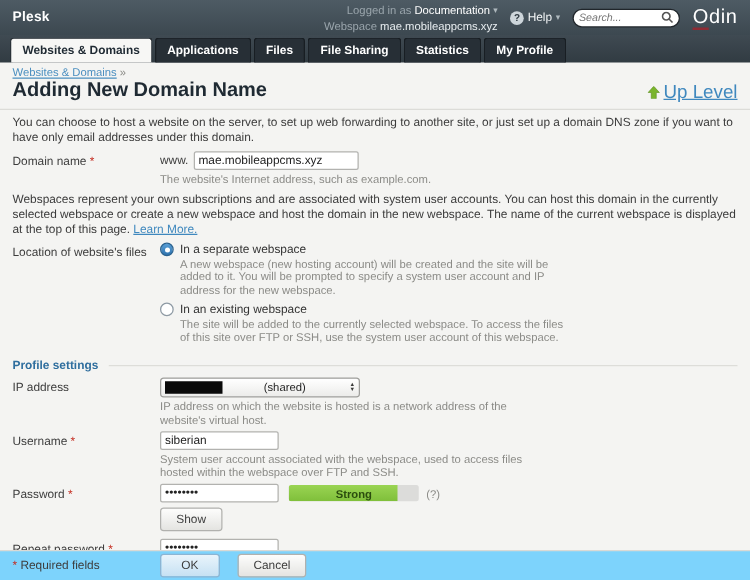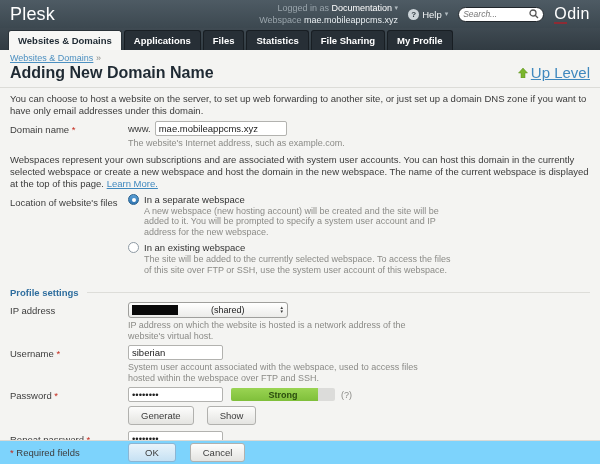--- a/index.html
+++ b/index.html
@@ -6,21 +6,21 @@
   html,body { width:600px; height:464px; overflow:hidden; }
   body {
     font-family:"Liberation Sans", sans-serif;
     background:#f4f4f2; color:#3b3b3b; position:relative; font-size:9.5px;
   }
   
   .topbar {
     height:28px; background:linear-gradient(#4e5b64,#3c4850);
     display:flex; align-items:center; padding:0 10px; gap:10px;
   }
-  .plesk { color:#fff; font-weight:normal; font-size:18px; letter-spacing:.2px; }
+  .plesk { color:#fff; font-weight:bold; font-size:11px; letter-spacing:.2px; }
   .spacer { flex:1; }
   .login-info { text-align:right; font-size:9px; line-height:12px; white-space:nowrap; }
   .login-info .muted { color:#9aa5ac; }
   .login-info b { color:#fff; font-weight:normal; }
   .login-info .ws-val { color:#e9eef1; }
   .caret { color:#aeb8bd; font-size:7px; vertical-align:1px; }
   .help-menu { display:flex; align-items:center; gap:3px; color:#f2f5f6; font-size:9.5px; cursor:pointer; white-space:nowrap; }
   .help-badge {
     width:11px; height:11px; border-radius:50%; background:#cdd5da; color:#2f3a42;
     font-size:8px; font-weight:bold; display:flex; align-items:center; justify-content:center;
@@ -44,21 +44,21 @@
     font-size:9.5px; font-weight:bold; color:#fff; background:#272f36;
     border:1px solid #181e23; border-bottom:none; border-radius:3px 3px 0 0;
     padding:4px 9px 4px; margin-right:2px; cursor:pointer; white-space:nowrap;
   }
   .tab.active { background:#f7f7f5; color:#1f2a33; border-color:#2a3238; }
   
   .content { padding:0; }
   .breadcrumb { margin:3px 10px 0; font-size:9px; }
   .breadcrumb a { color:#4b8fc0; text-decoration:underline; cursor:pointer; }
   .breadcrumb .sep { color:#8a8a86; }
-  .titlerow { display:flex; align-items:flex-start; margin:1px 10px 5px; }
+  .titlerow { display:flex; align-items:flex-end; margin:1px 10px 5px; }
   h1 { font-size:16px; font-weight:bold; color:#1f2a33; flex:1; }
   .uplevel { display:flex; align-items:center; gap:3px; color:#3f88be; font-size:15px; text-decoration:underline; cursor:pointer; }
   .hr { border-top:1px solid #dcdcd8; }
   .para { margin:5px 10px 3px; font-size:9.5px; line-height:12px; color:#3b3b3b; max-width:582px; }
   .link { color:#3f88be; text-decoration:underline; cursor:pointer; }
   
   .row { display:flex; margin:4px 10px 1px; }
   .lbl { width:118px; flex-shrink:0; font-size:9.5px; color:#3d3d3d; padding-top:3px; }
   .req { color:#c42b1f; }
   .fld { flex:1; min-width:0; }
@@ -136,22 +136,22 @@
       <line x1="6.2" y1="6.2" x2="9" y2="9" stroke="#555" stroke-width="1.3"></line>
     </svg>
   </div>
   <div class="brand"><span class="o">O</span><span>din</span></div>
 </div>
 
 <div class="tabbar">
   <div class="tab active">Websites &amp; Domains</div>
   <div class="tab">Applications</div>
   <div class="tab">Files</div>
+  <div class="tab">File Sharing</div>
   <div class="tab">Statistics</div>
-  <div class="tab">File Sharing</div>
   <div class="tab">My Profile</div>
 </div>
 
 <div class="content">
 
   <div class="breadcrumb">
     <a>Websites &amp; Domains</a>
     <span class="sep">»</span>
   </div>
 
@@ -240,21 +240,20 @@
     <div class="fld">
       <div class="inline">
         <input class="txt w95" value="••••••••" style="">
         <span class="strength">
           <span class="fill"></span>
           <span class="txt">Strong</span>
         </span>
         <span class="qhint">(?)</span>
       </div>
       <div class="btnrow">
-        <button class="btn">Generate</button>
         <button class="btn">Show</button>
       </div>
     </div>
   </div>
 
   <div class="row">
     <div class="lbl">
       <span>Repeat password</span> <span class="req">*</span>
     </div>
     <div class="fld">

